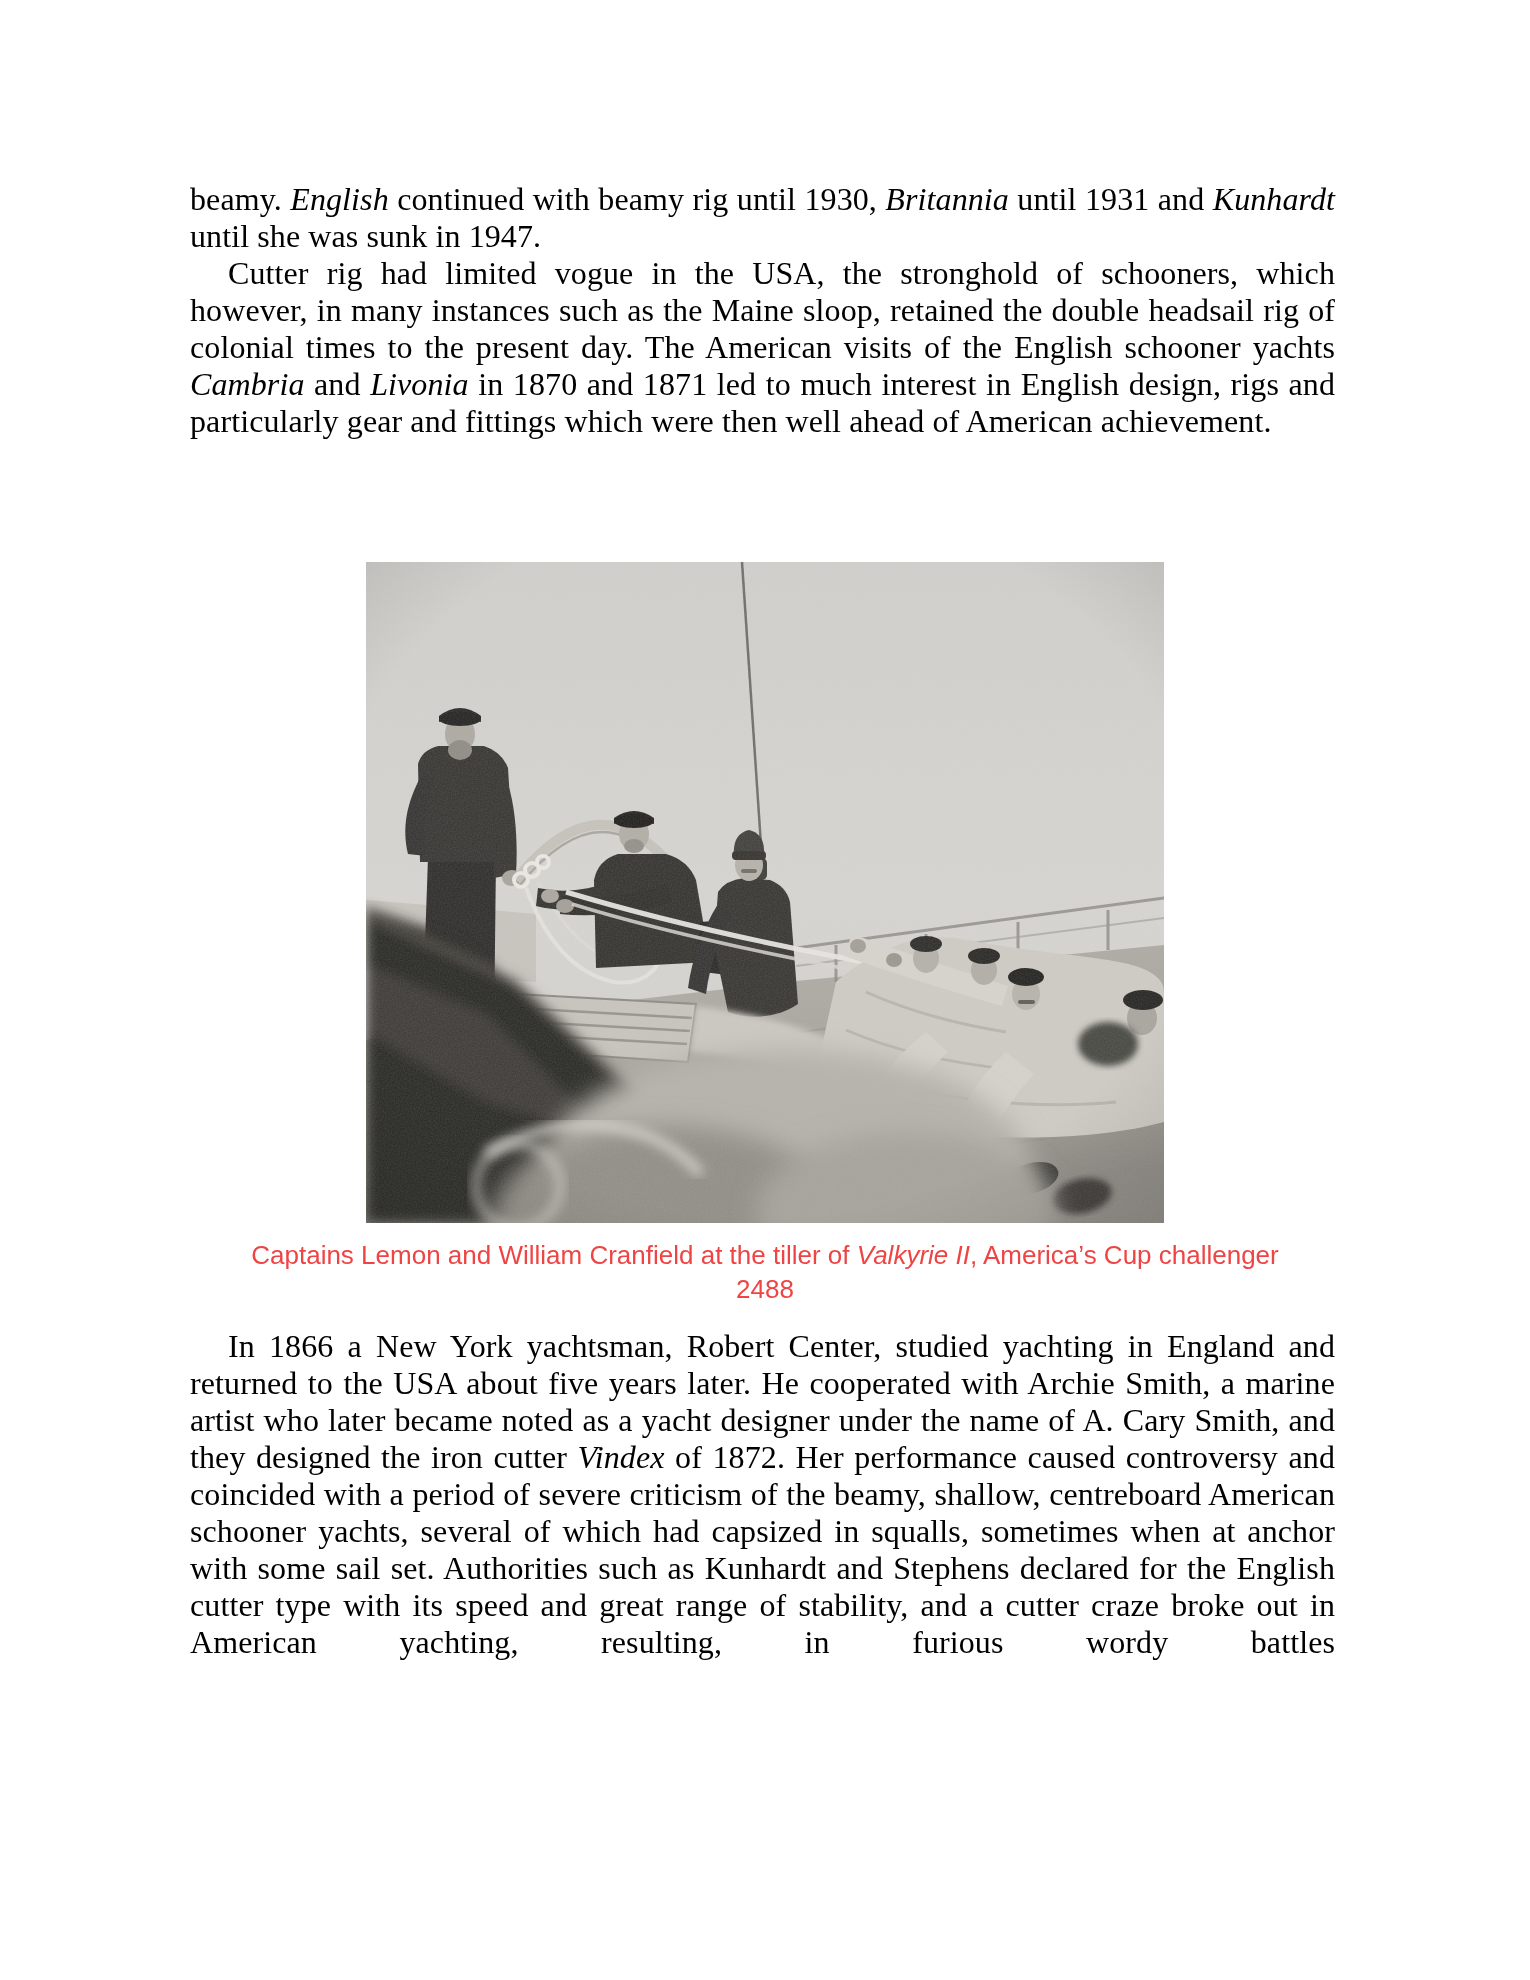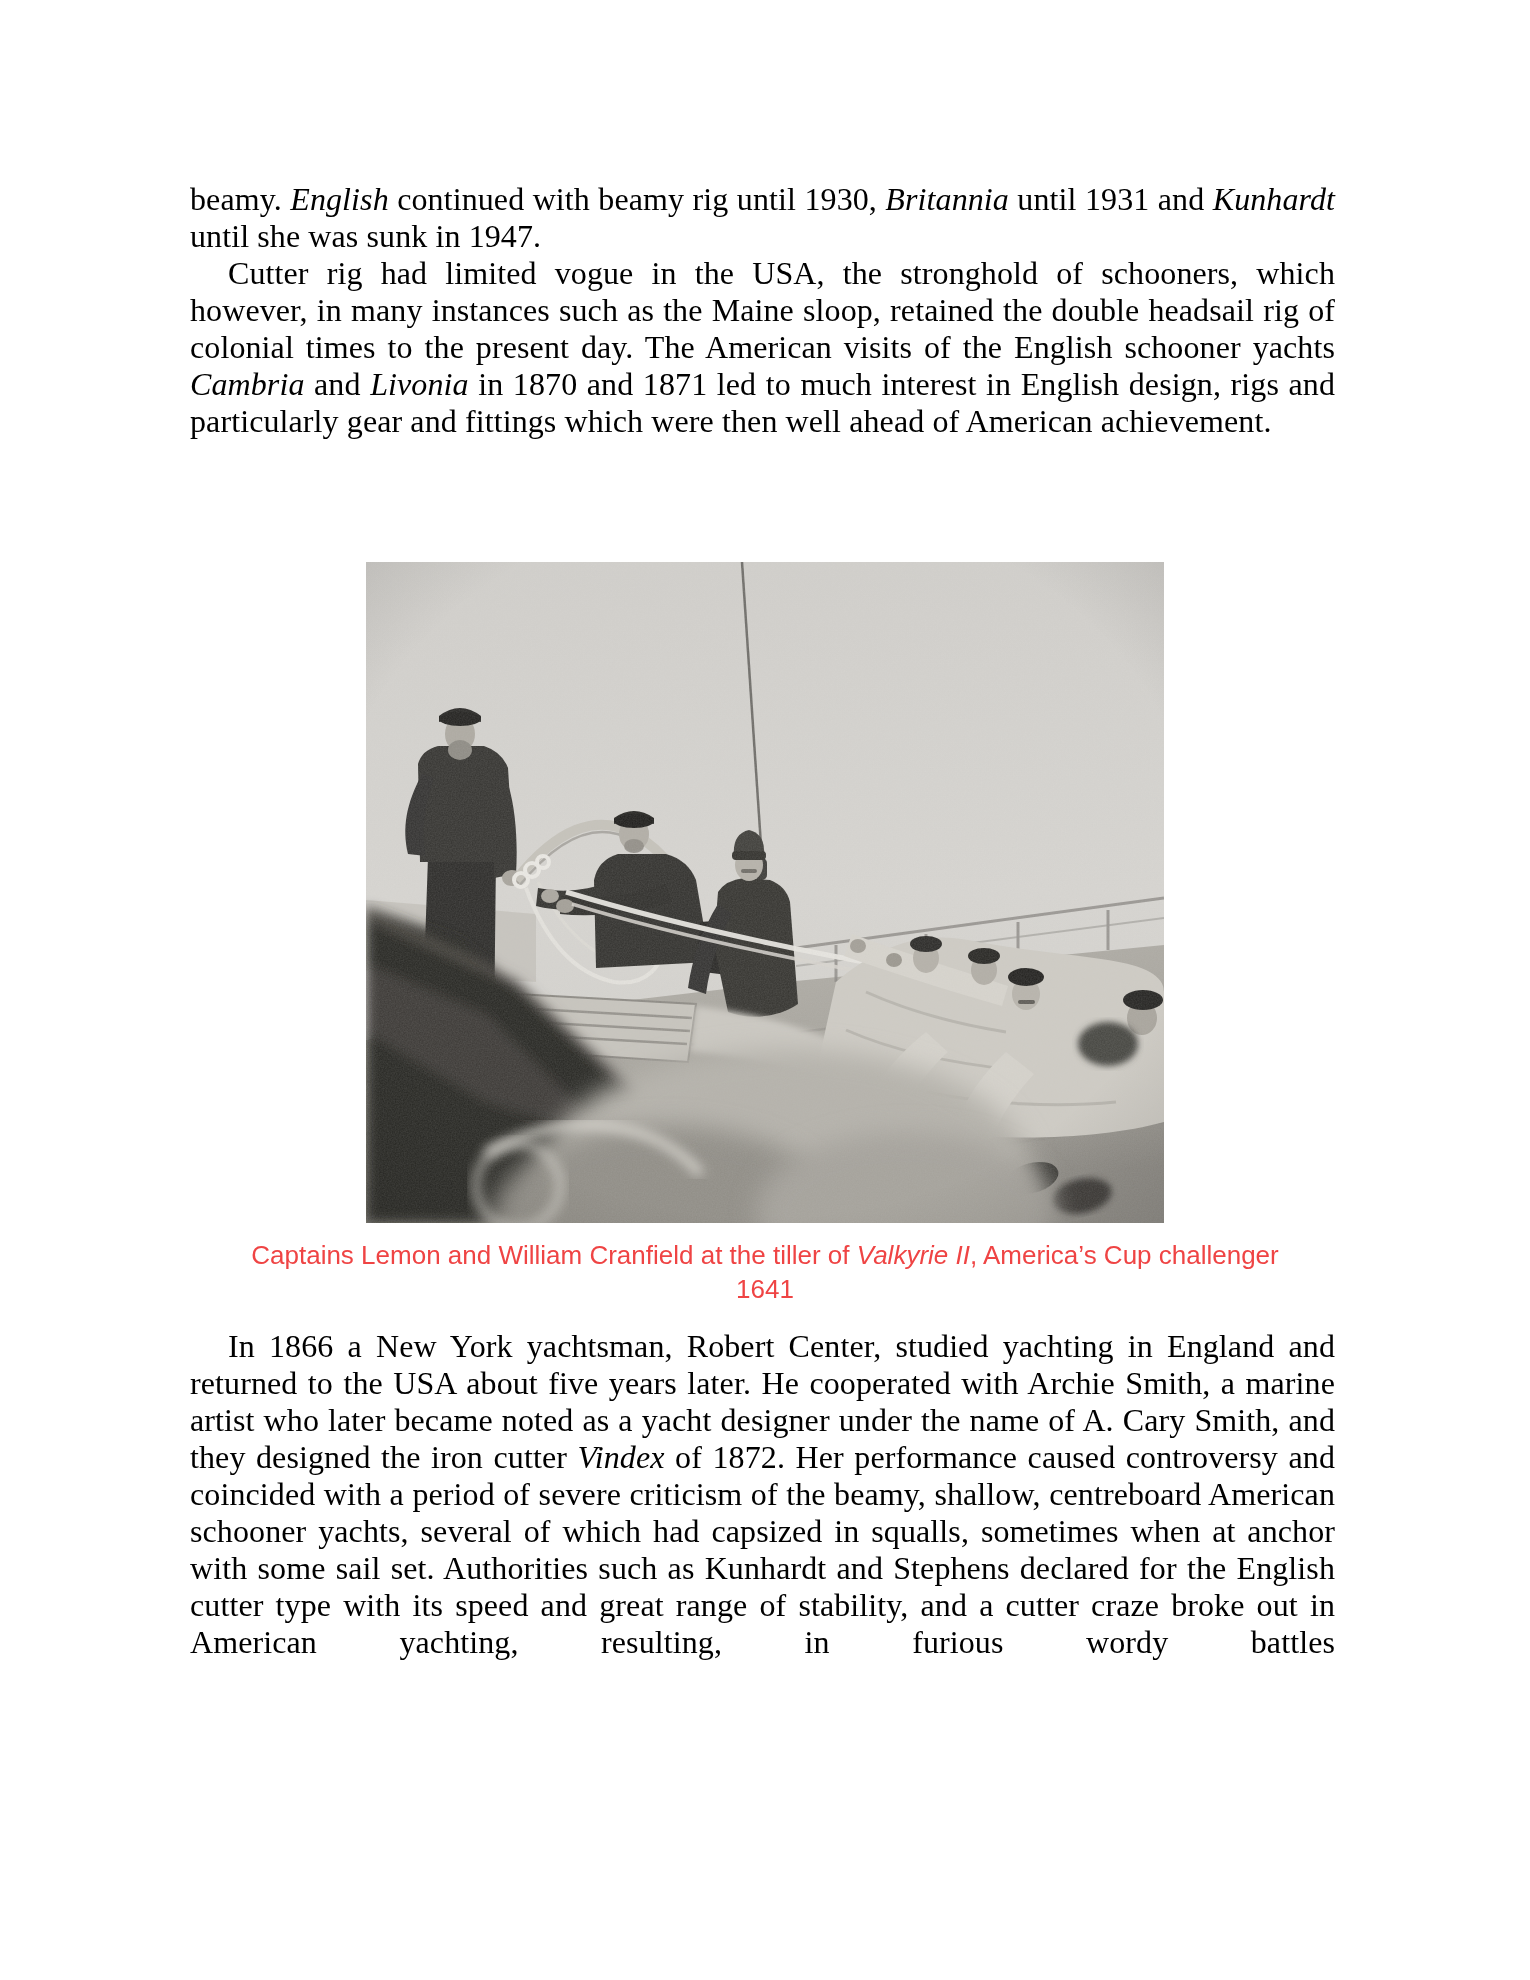--- a/index.html
+++ b/index.html
@@ -228,20 +228,20 @@
         <circle cx="152" cy="624" r="42" stroke="#d6d3cc" stroke-width="8" fill="none" filter="url(#b6)" opacity="0.7"></circle>
       </g>
 
       <rect x="0" y="0" width="798" height="661" filter="url(#grain)" opacity="0.4"></rect>
       <rect x="0" y="0" width="798" height="661" fill="url(#gVig)"></rect>
     </svg>
   </figure>
 
   <div class="caption">
     <div><span>Captains Lemon and William Cranfield at the tiller of </span><span class="it">Valkyrie II</span><span>, America’s Cup challenger</span></div>
-    <div>1641</div>
+    <div>2488</div>
   </div>
 
   <div class="text-col-2">
     <p class="body-par indent justify-last"><span>In 1866 a New York yachtsman, Robert Center, studied yachting in England and returned to the USA about five years later. He cooperated with Archie Smith, a marine artist who later became noted as a yacht designer under the name of A. Cary Smith, and they designed the iron cutter </span><span class="it">Vindex</span><span> of 1872. Her performance caused controversy and coincided with a period of severe criticism of the beamy, shallow, centreboard American schooner yachts, several of which had capsized in squalls, sometimes when at anchor with some sail set. Authorities such as Kunhardt and Stephens declared for the English cutter type with its speed and great range of stability, and a cutter craze broke out in American yachting, resulting, in furious wordy battles</span></p>
   </div>
 
 </div>
 
 </body></html>

